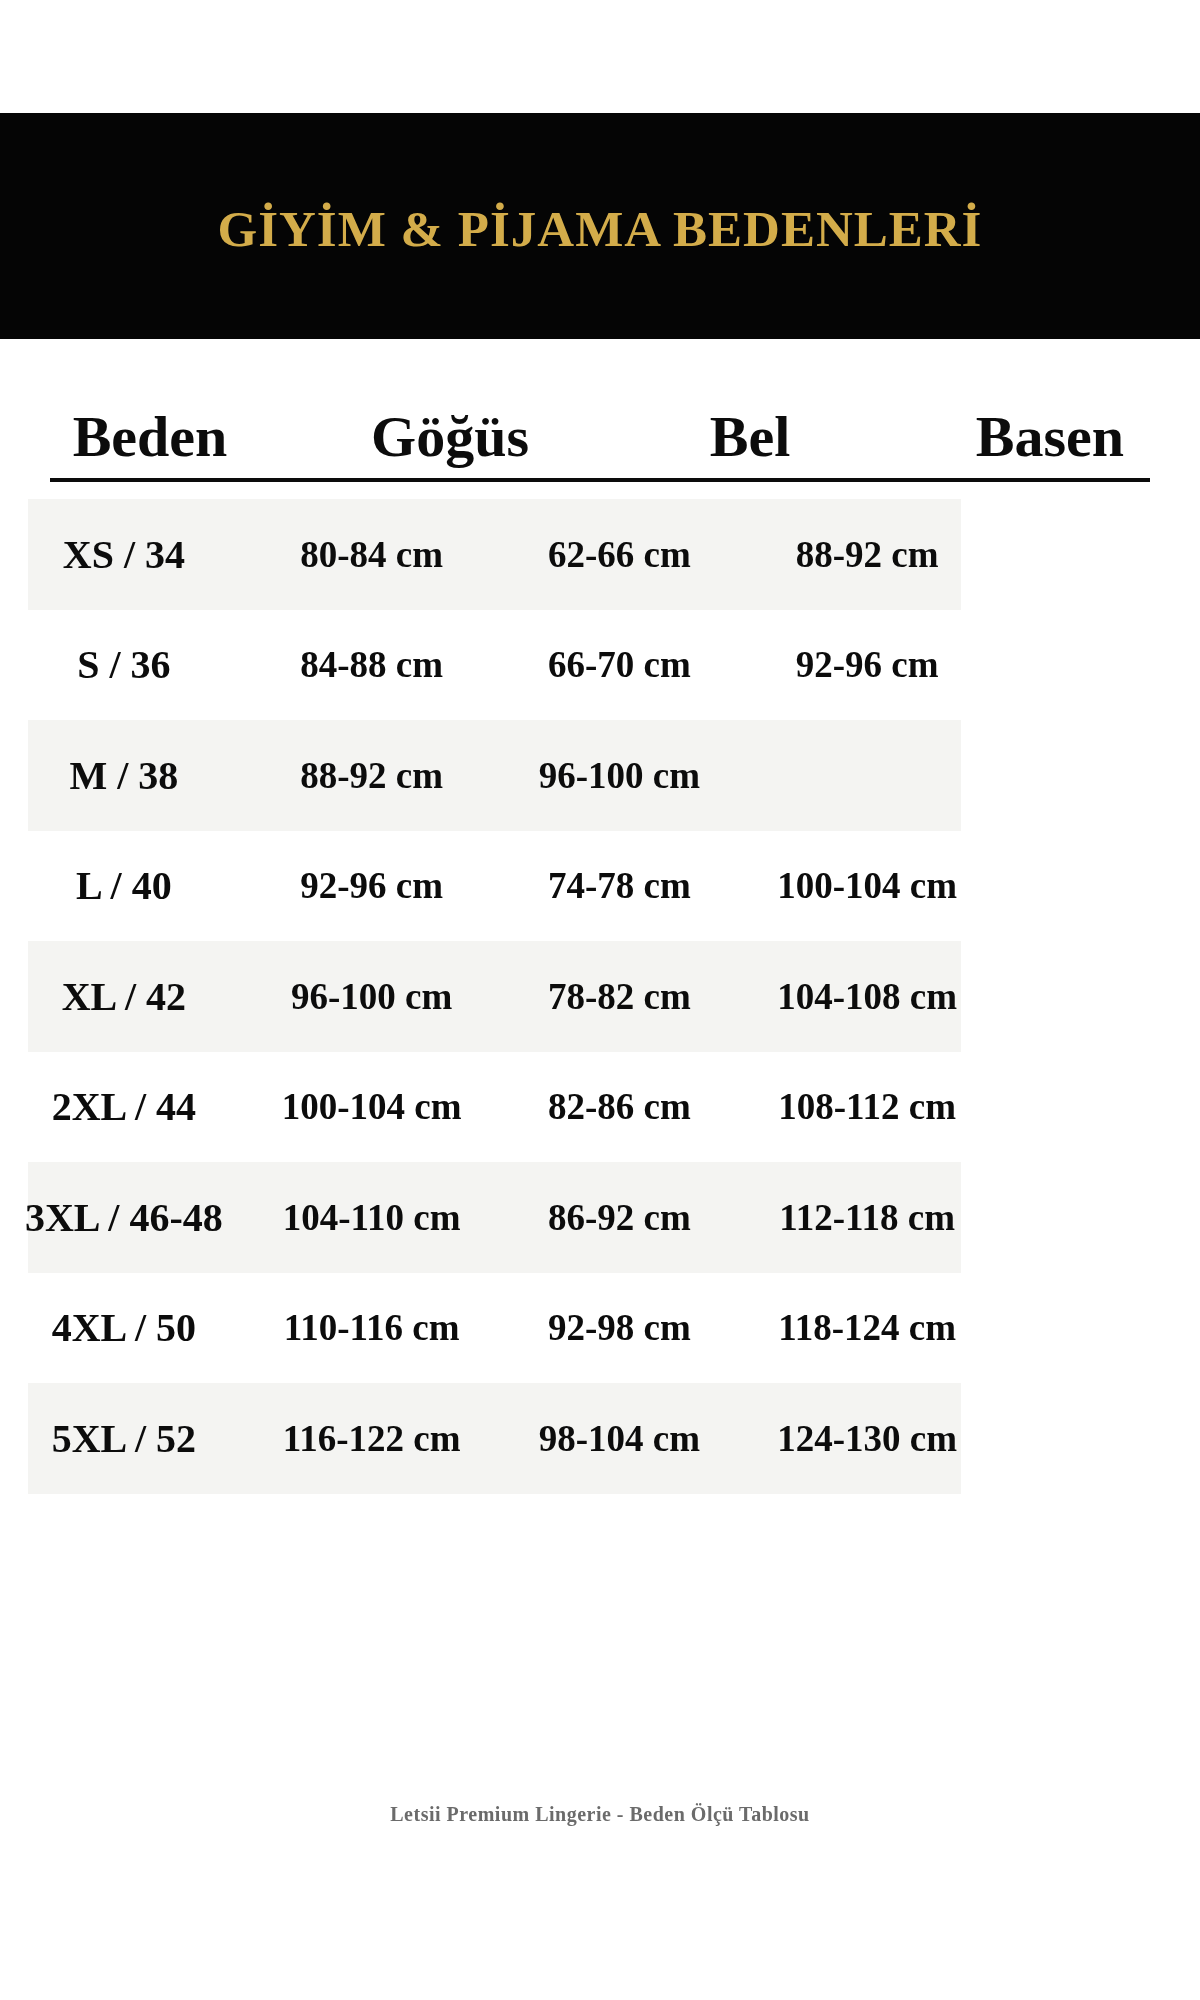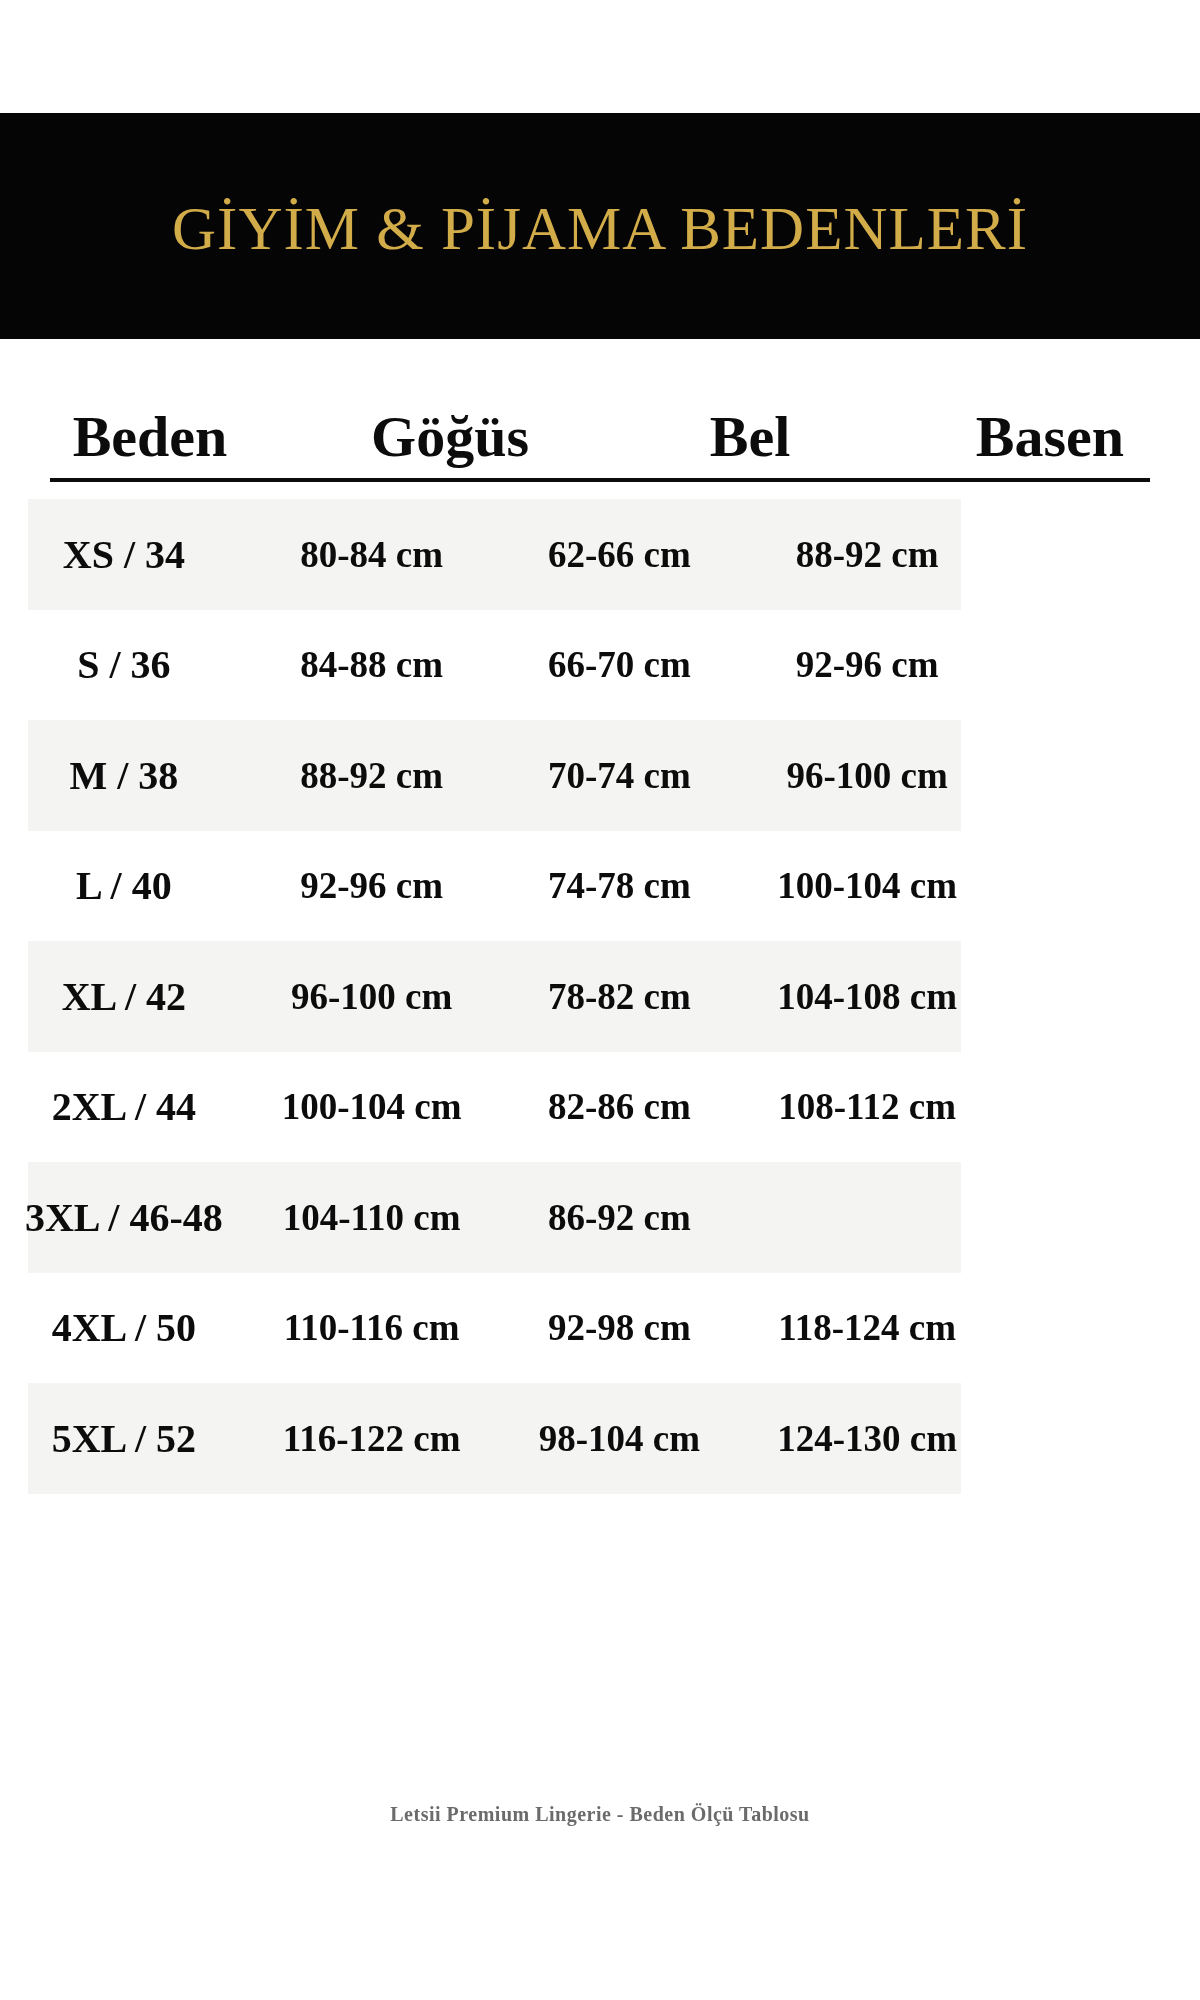--- a/index.html
+++ b/index.html
@@ -11,21 +11,21 @@
   }
   .page { position:relative; width:1200px; height:2000px; background:#ffffff; overflow:hidden; }
 
   .banner {
     position:absolute; top:113px; left:0; width:1200px; height:226px;
     background:var(--banner-bg,#050505);
     display:flex; align-items:center; justify-content:center;
   }
   .title {
     color:var(--gold,#d3ac4a);
-    font-size:61px; font-weight:normal; letter-spacing:1px; white-space:nowrap;
+    font-size:51px; font-weight:bold; letter-spacing:1px; white-space:nowrap;
     padding-top:6px;
   }
 
   .thead {
     position:absolute; top:384px; left:0; width:1200px; height:94px;
     display:flex; align-items:flex-end;
   }
   .thead .cell {
     width:25%; text-align:center;
     font-size:58px; font-weight:bold; padding-bottom:8px;
@@ -80,21 +80,20 @@
   </div>
       <div class="row">
     <div class="cell size">S / 36</div>
     <div class="cell">84-88 cm</div>
     <div class="cell">66-70 cm</div>
     <div class="cell">92-96 cm</div>
   </div>
       <div class="row striped">
     <div class="cell size">M / 38</div>
     <div class="cell">88-92 cm</div>
-    <div class="cell">70-74 cm</div>
     <div class="cell">96-100 cm</div>
   </div>
       <div class="row">
     <div class="cell size">L / 40</div>
     <div class="cell">92-96 cm</div>
     <div class="cell">74-78 cm</div>
     <div class="cell">100-104 cm</div>
   </div>
       <div class="row striped">
     <div class="cell size">XL / 42</div>
@@ -105,20 +104,21 @@
       <div class="row">
     <div class="cell size">2XL / 44</div>
     <div class="cell">100-104 cm</div>
     <div class="cell">82-86 cm</div>
     <div class="cell">108-112 cm</div>
   </div>
       <div class="row striped">
     <div class="cell size">3XL / 46-48</div>
     <div class="cell">104-110 cm</div>
     <div class="cell">86-92 cm</div>
+    <div class="cell">112-118 cm</div>
   </div>
       <div class="row">
     <div class="cell size">4XL / 50</div>
     <div class="cell">110-116 cm</div>
     <div class="cell">92-98 cm</div>
     <div class="cell">118-124 cm</div>
   </div>
       <div class="row striped">
     <div class="cell size">5XL / 52</div>
     <div class="cell">116-122 cm</div>

